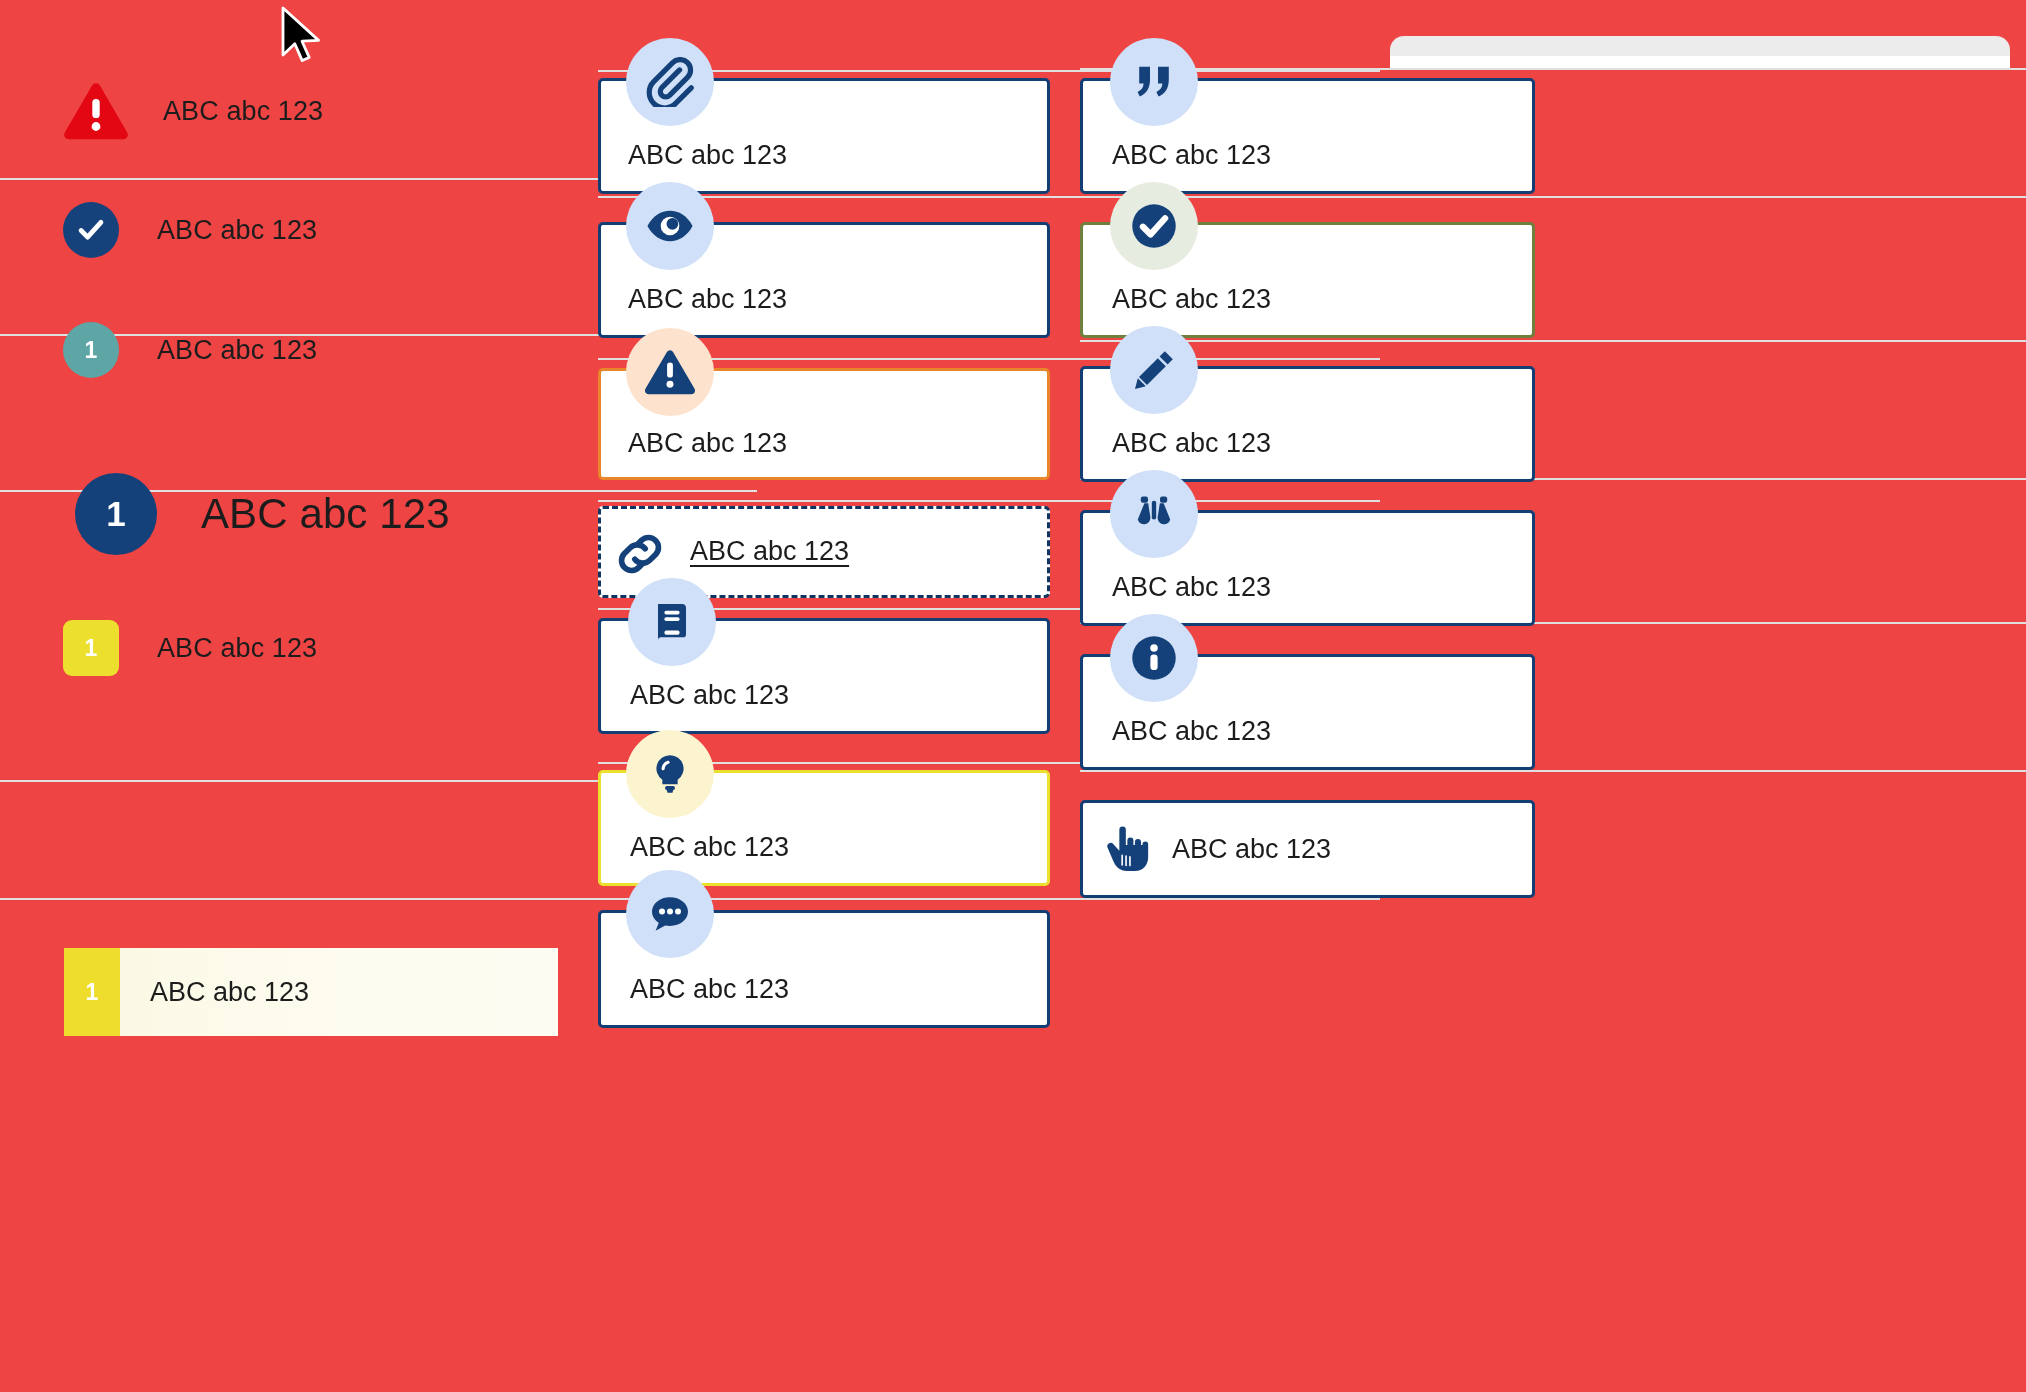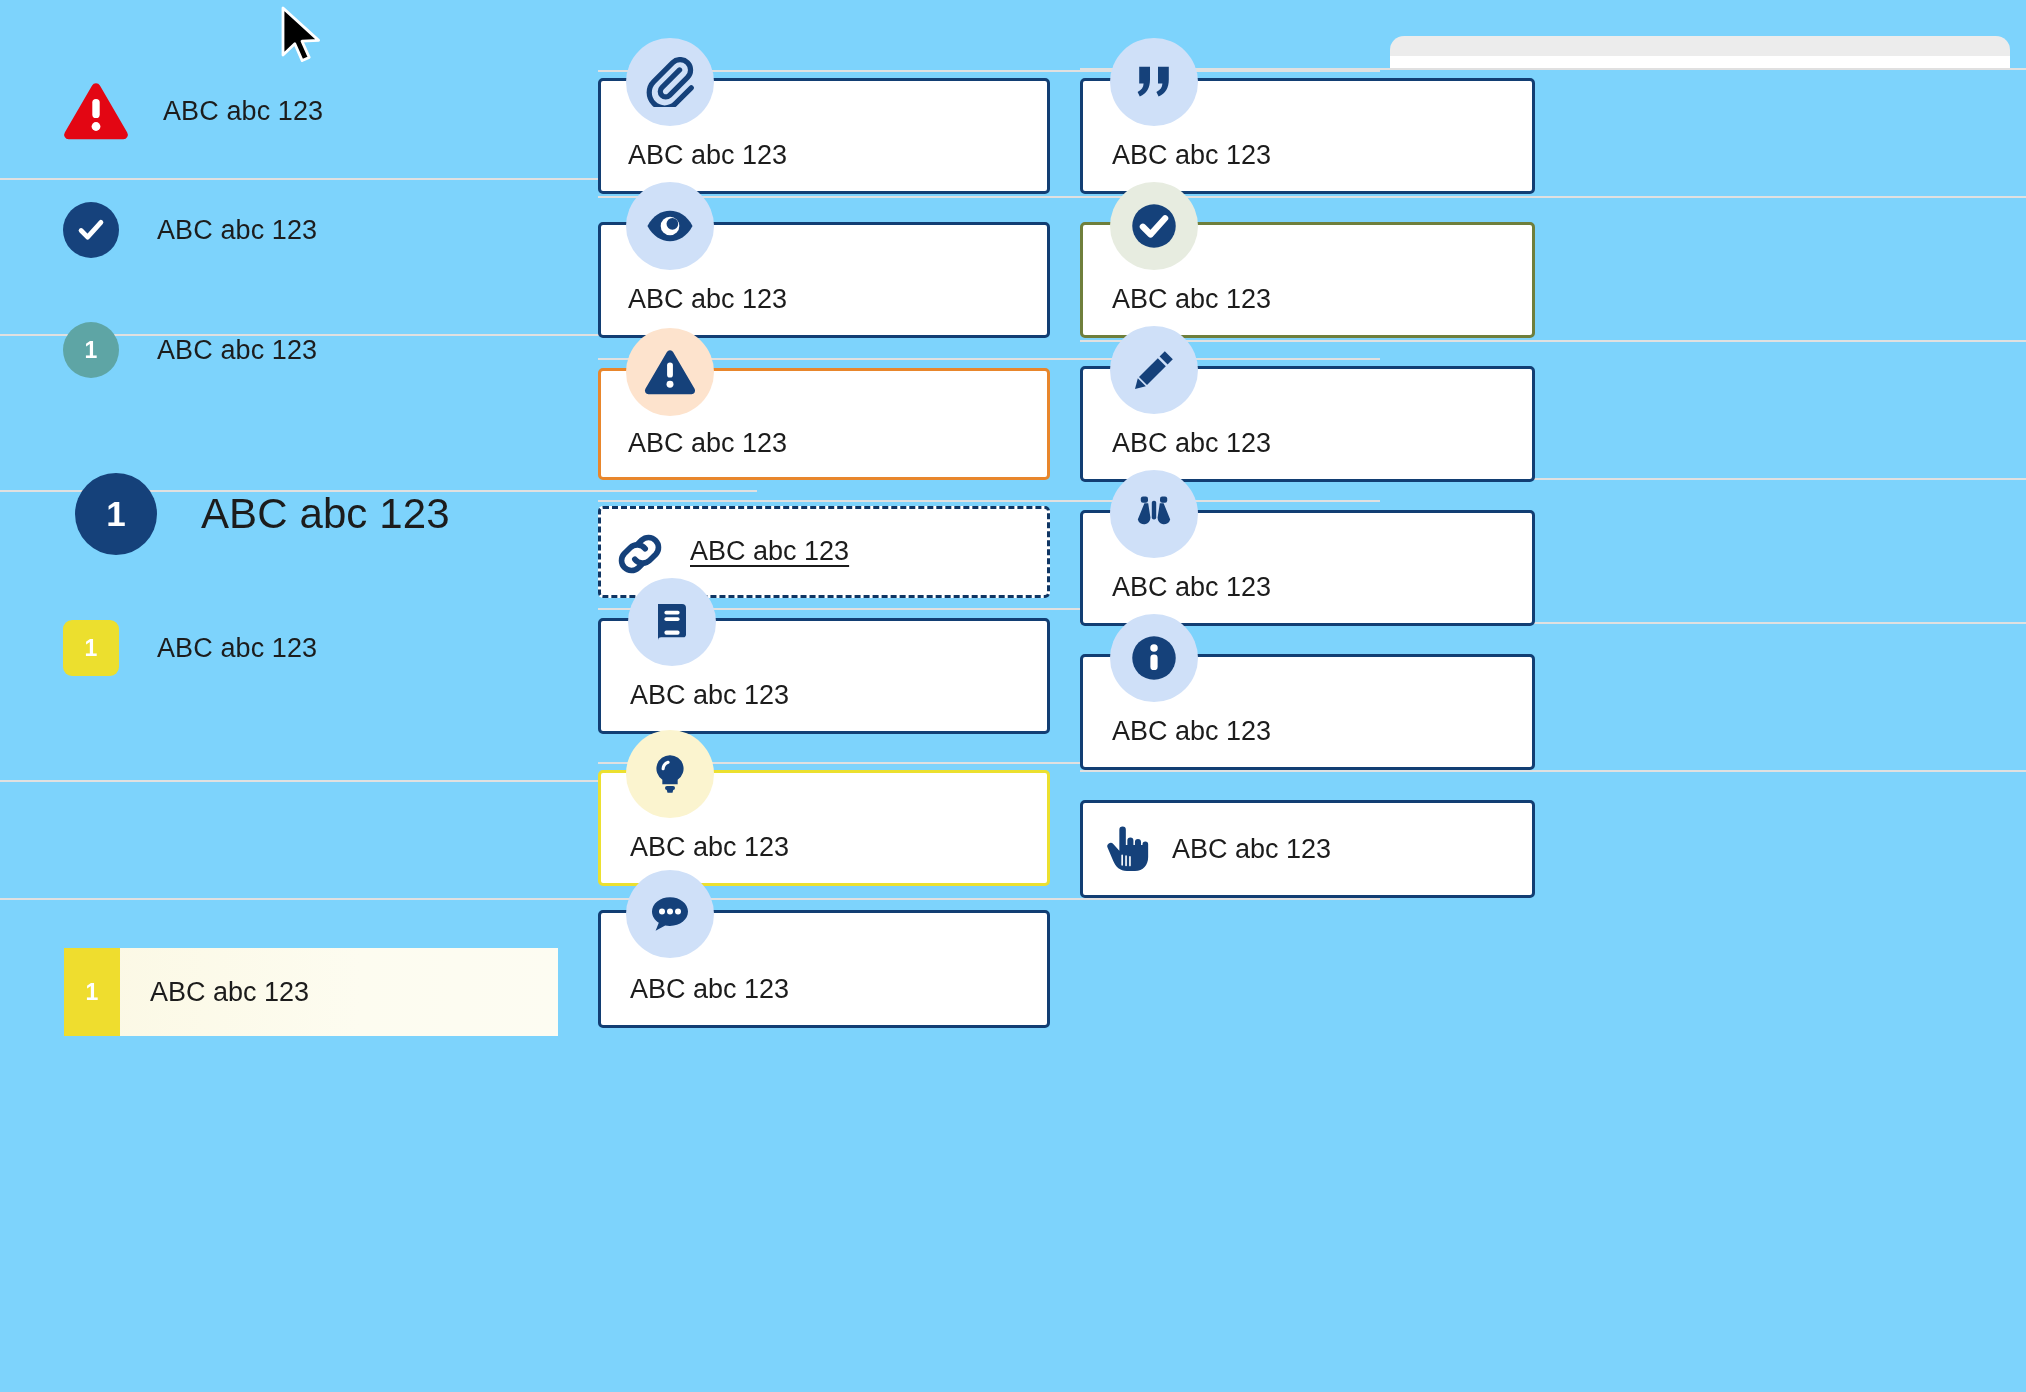--- a/index.html
+++ b/index.html
@@ -8,21 +8,21 @@
     margin: 0; padding: 0;
     width: 2026px; height: 1392px;
     background: #ffffff;
     font-family: "Liberation Sans", "DejaVu Sans", sans-serif;
     overflow: hidden;
   }
   #stage {
     position: relative;
     width: 2026px;
     height: 1392px;
-    background: #7dd3fc;
+    background: #ef4444;
   }
 
   
   .rule {
     position: absolute;
     height: 2px;
     background: #e0e0e0;
   }
 
   

